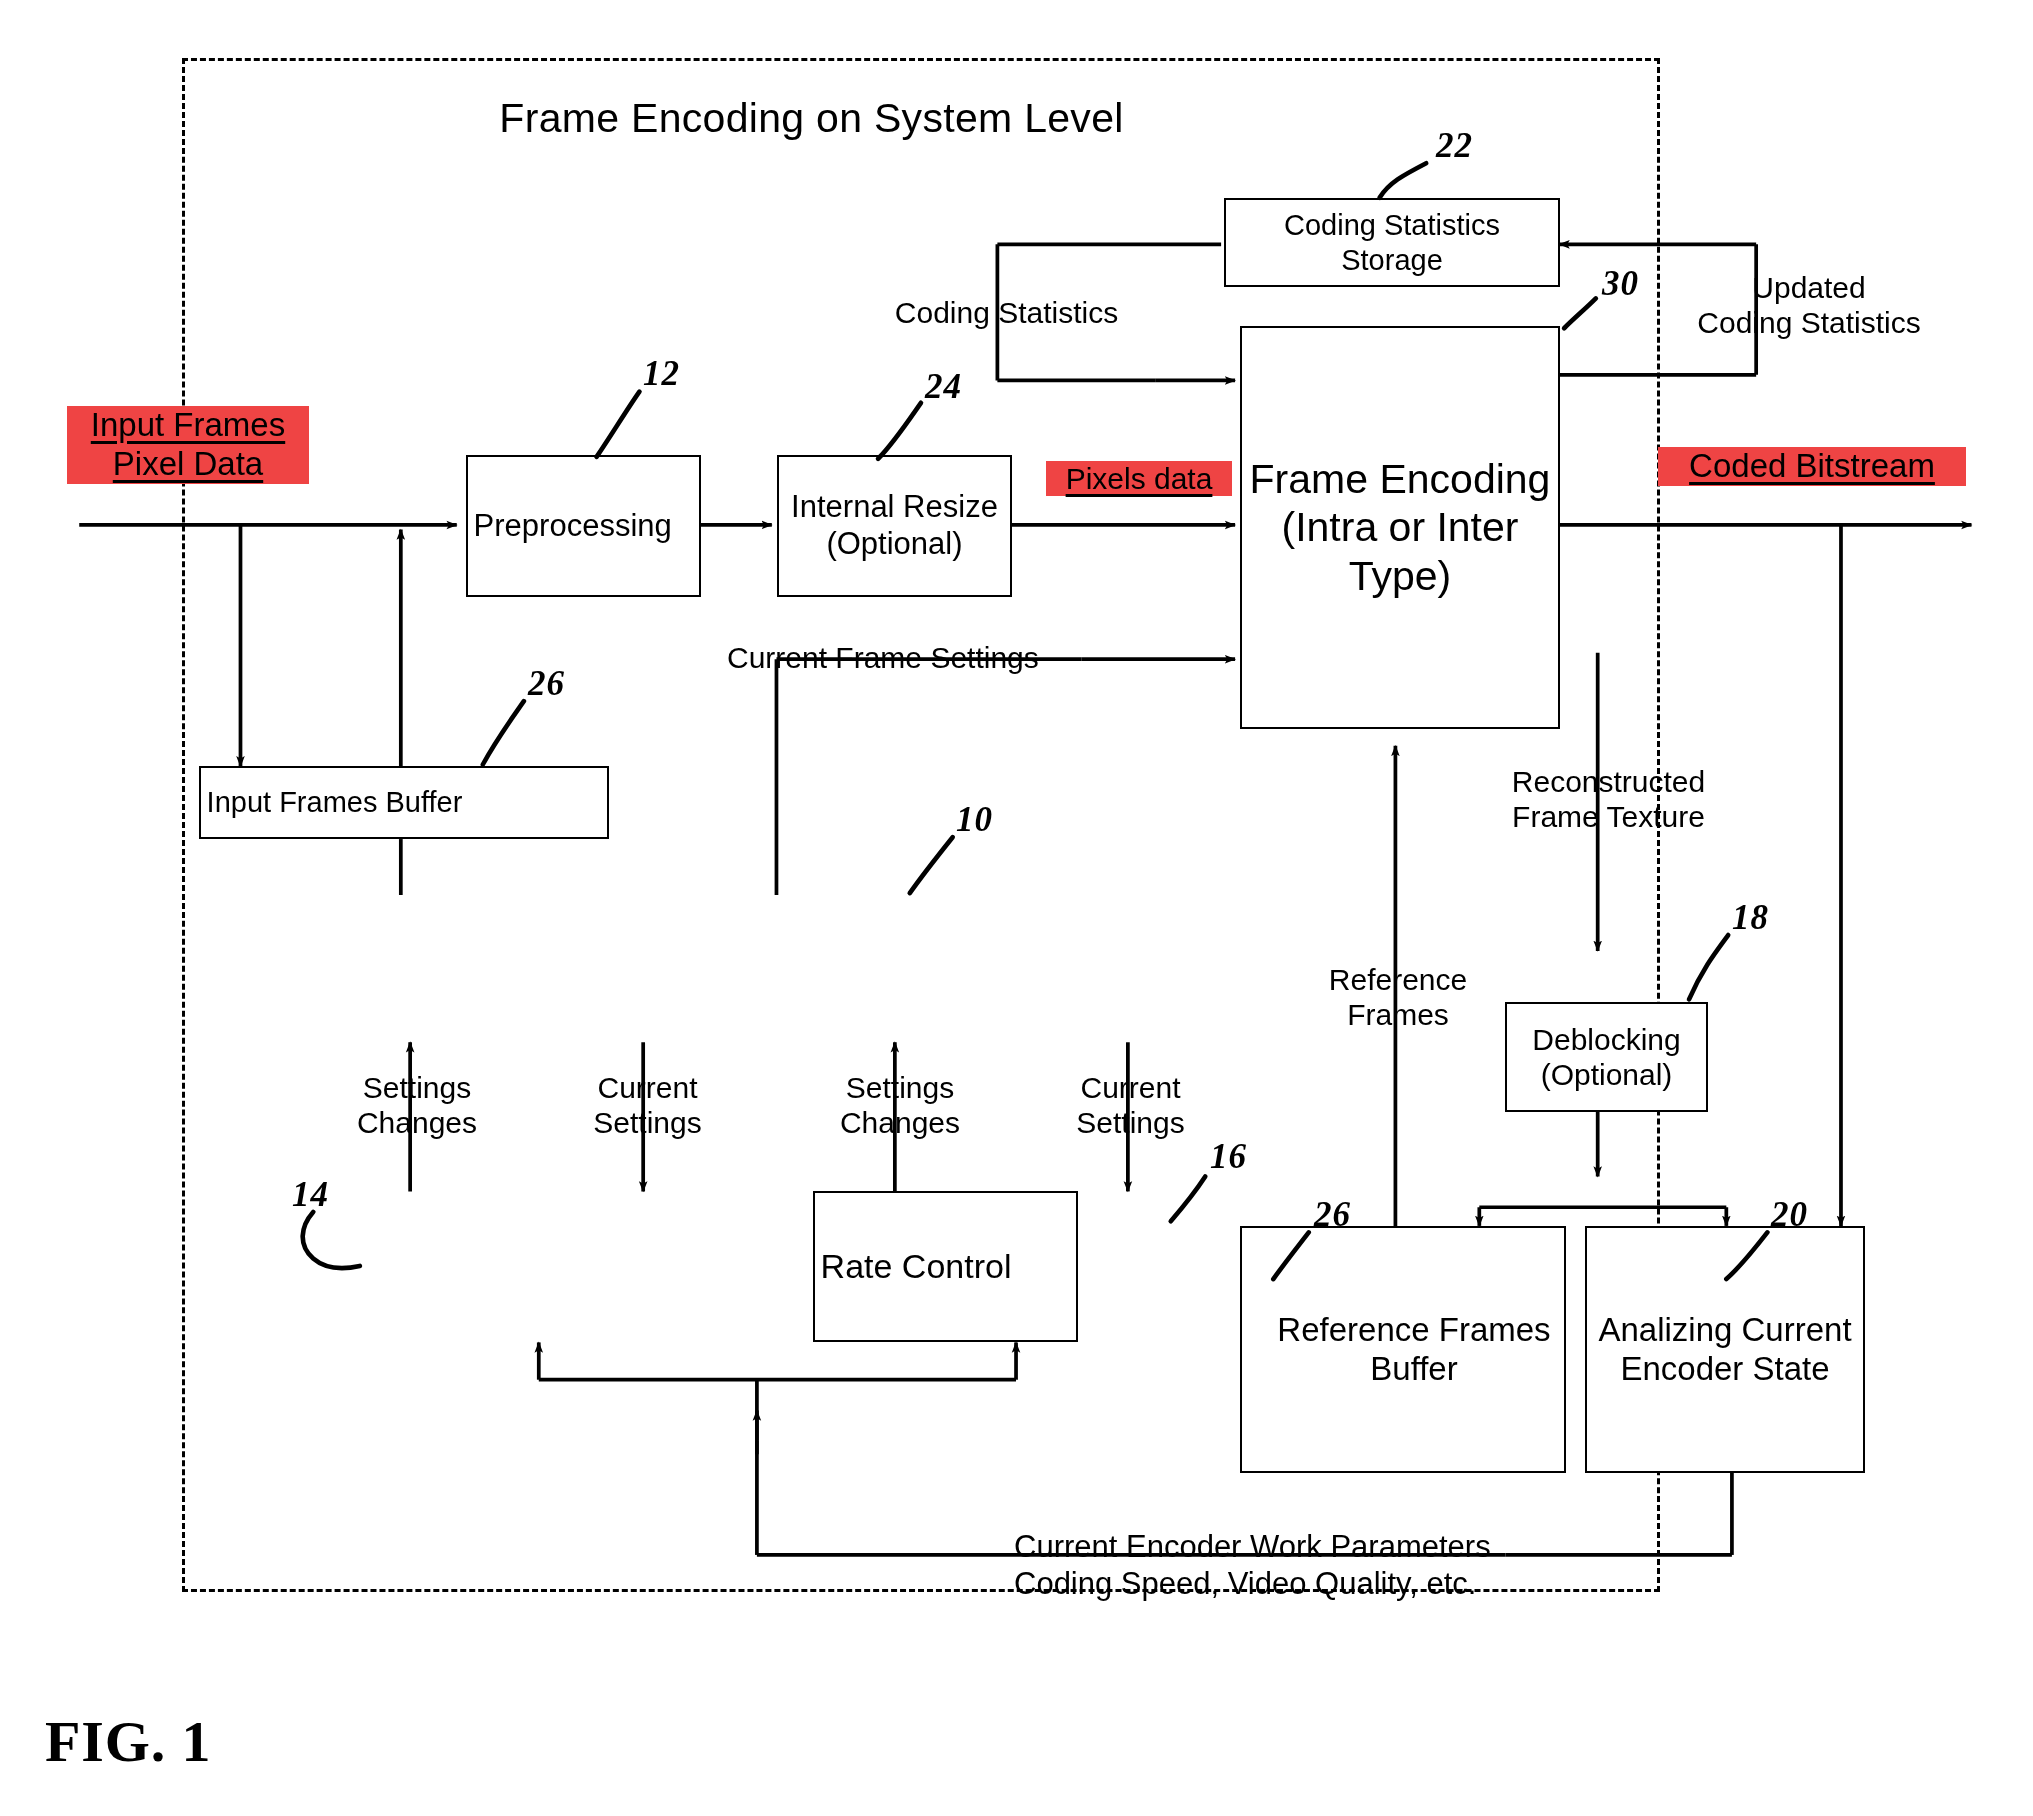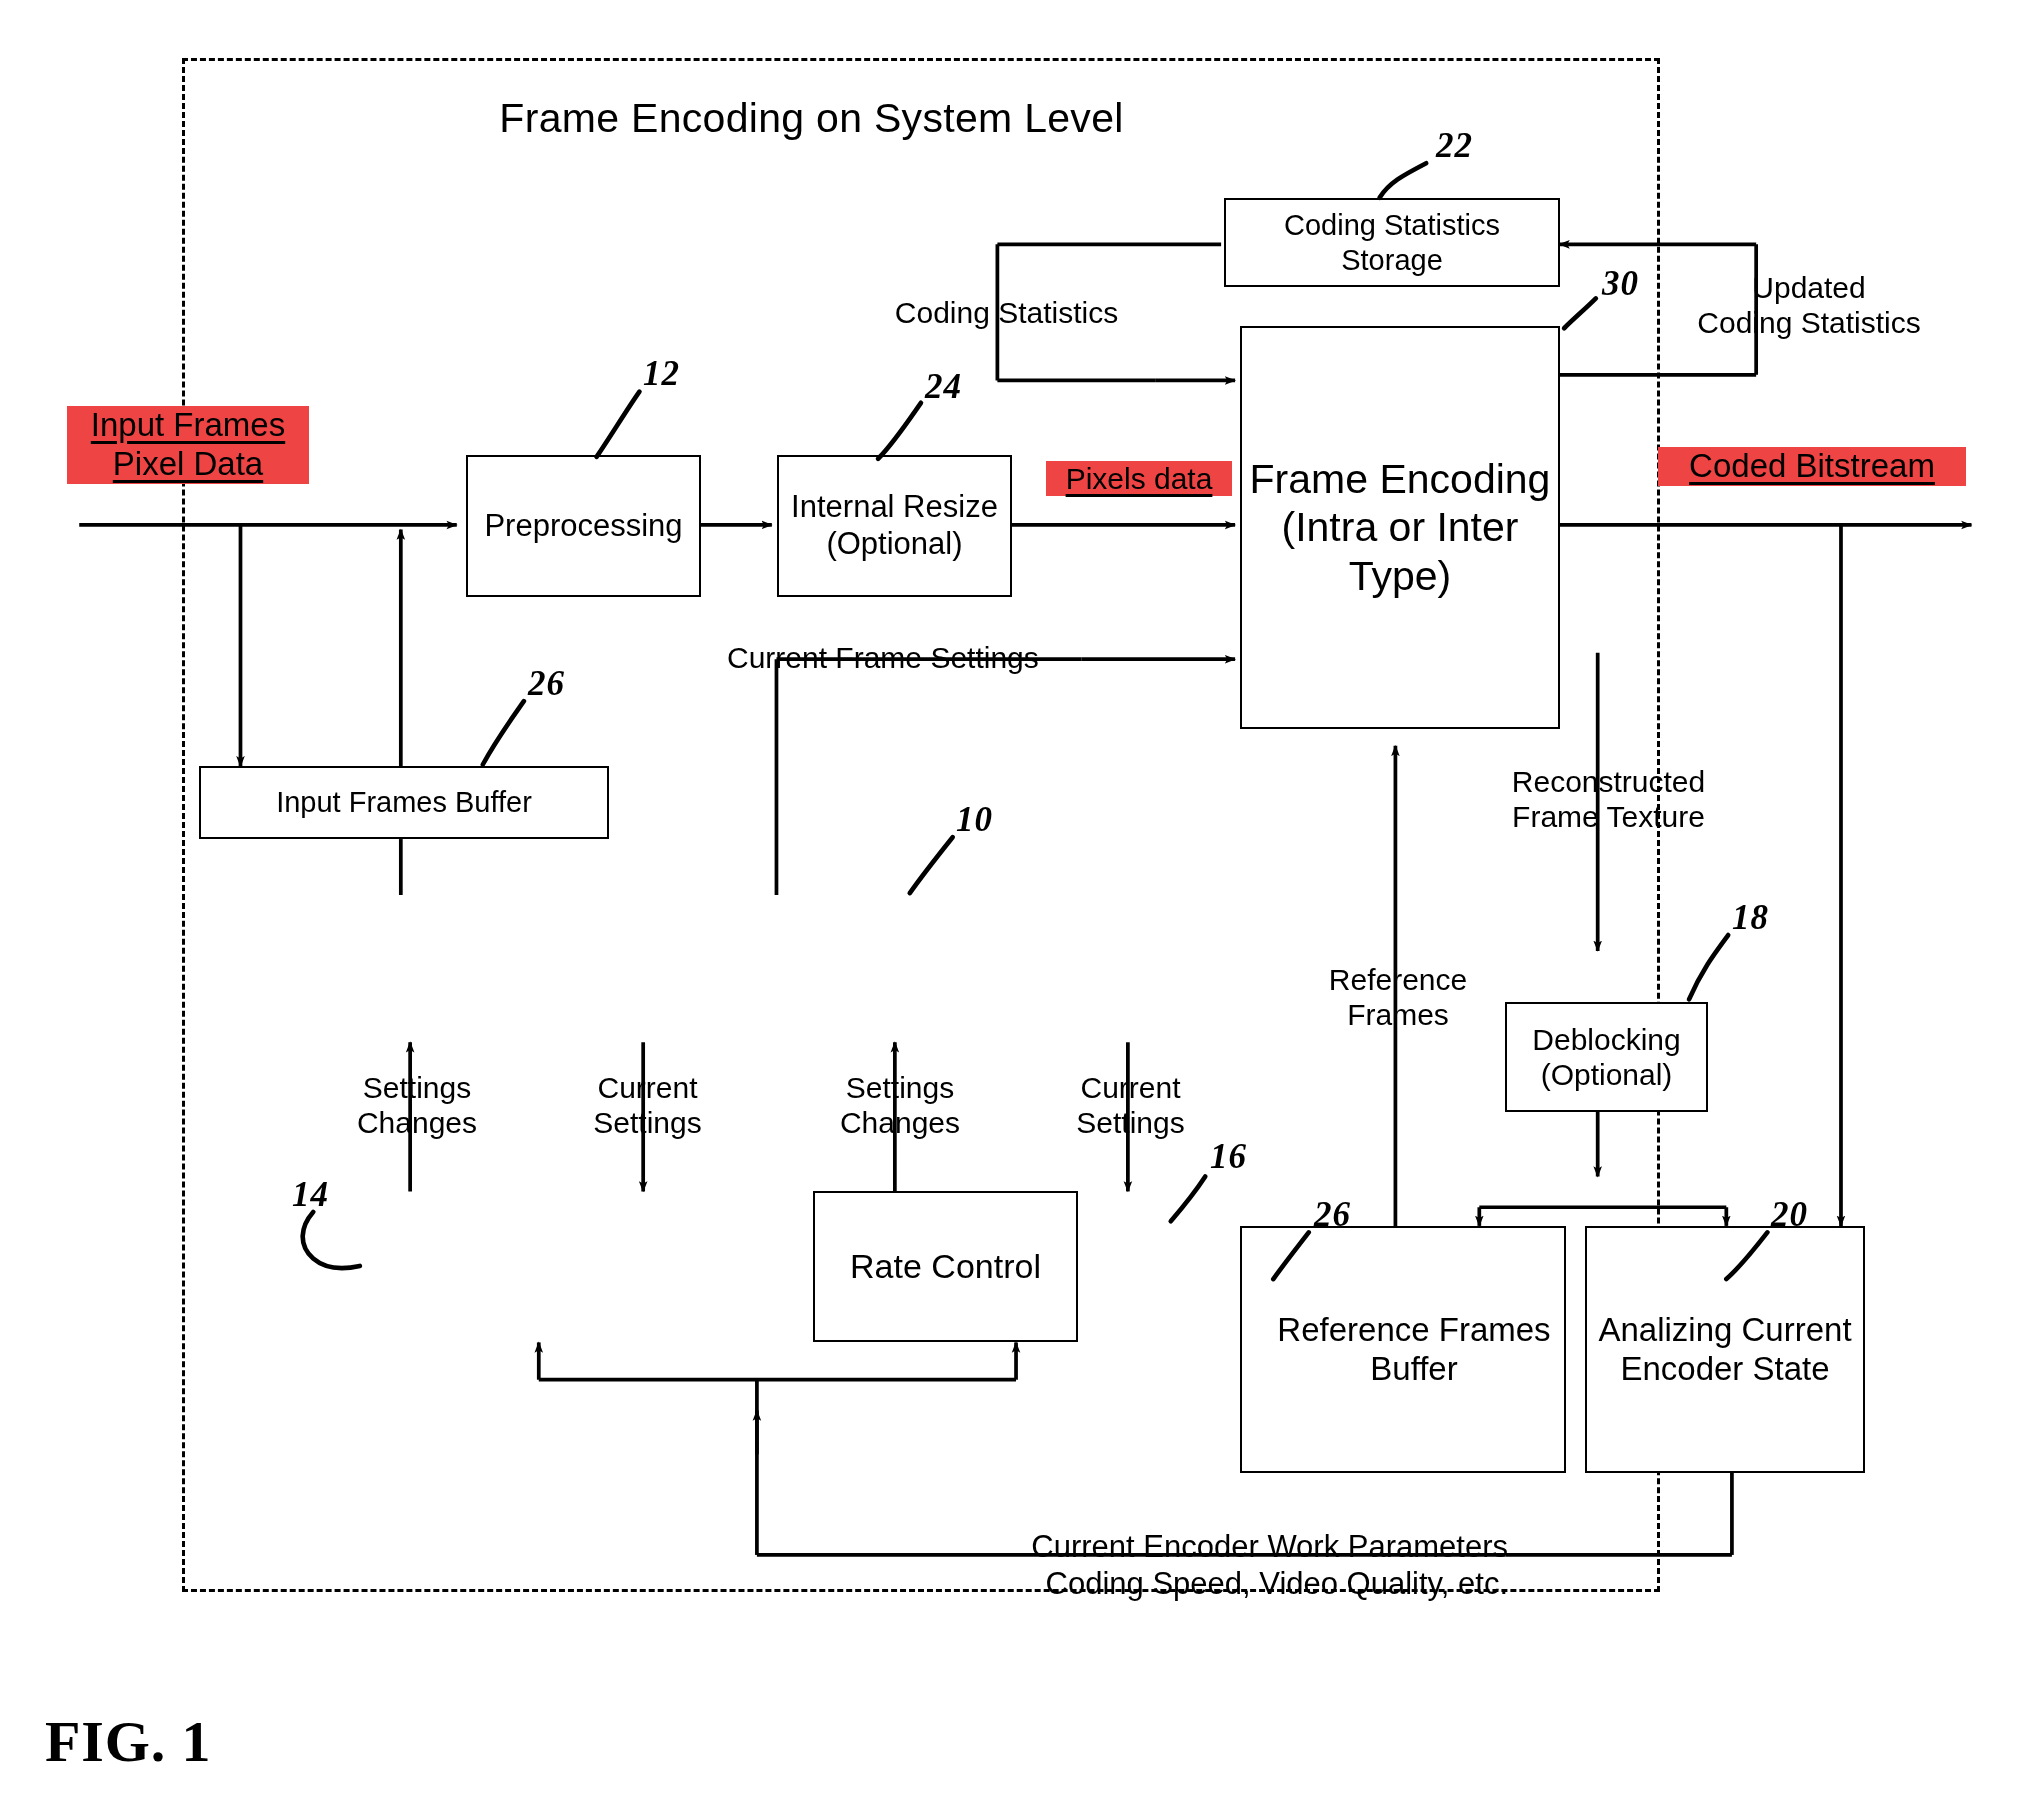--- a/index.html
+++ b/index.html
@@ -27,21 +27,20 @@
     width: 2033px;
     height: 1817px;
     pointer-events: none;
   }
   .box {
     position: absolute;
     border: 2.8px solid #000;
     background: #fff;
     display: flex;
     align-items: center;
-    justify-content: center;
     text-align: center;
     line-height: 1.18;
     box-sizing: border-box;
   }
   .box span { display: block; padding: 0 5.6px; }
   .lbl {
     position: absolute;
     text-align: center;
     line-height: 1.18;
     white-space: pre-line;
@@ -238,21 +237,21 @@
 
   <div class="lbl nobg" style="left:559px; top:1070px; width:177px; font-size:30px;">Current
 Settings</div>
 
   <div class="lbl nobg" style="left:809px; top:1070px; width:182px; font-size:30px;">Settings
 Changes</div>
 
   <div class="lbl nobg" style="left:1042px; top:1070px; width:177px; font-size:30px;">Current
 Settings</div>
 
-  <div class="lbl nobg" style="left:1014px; top:1529px; width:494px; font-size:31px; text-align:right;">Current Encoder Work Parameters
+  <div class="lbl nobg" style="left:1014px; top:1529px; width:494px; font-size:31px; text-align:left;">Current Encoder Work Parameters
 Coding Speed, Video Quality, etc.</div>
 
   <div class="refnum" style="left:1436px; top:126px;">22</div>
   <div class="refnum" style="left:1602px; top:264px;">30</div>
   <div class="refnum" style="left:643px; top:354px;">12</div>
   <div class="refnum" style="left:925px; top:367px;">24</div>
   <div class="refnum" style="left:528px; top:664px;">26</div>
   <div class="refnum" style="left:956px; top:800px;">10</div>
   <div class="refnum" style="left:1732px; top:898px;">18</div>
   <div class="refnum" style="left:292px; top:1175px;">14</div>

